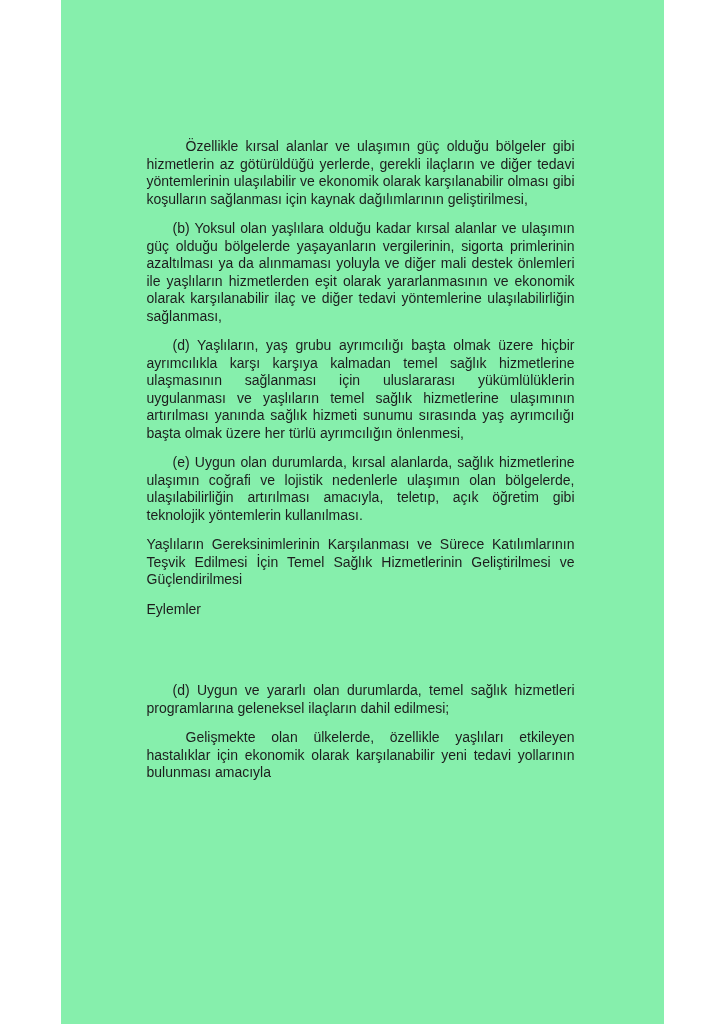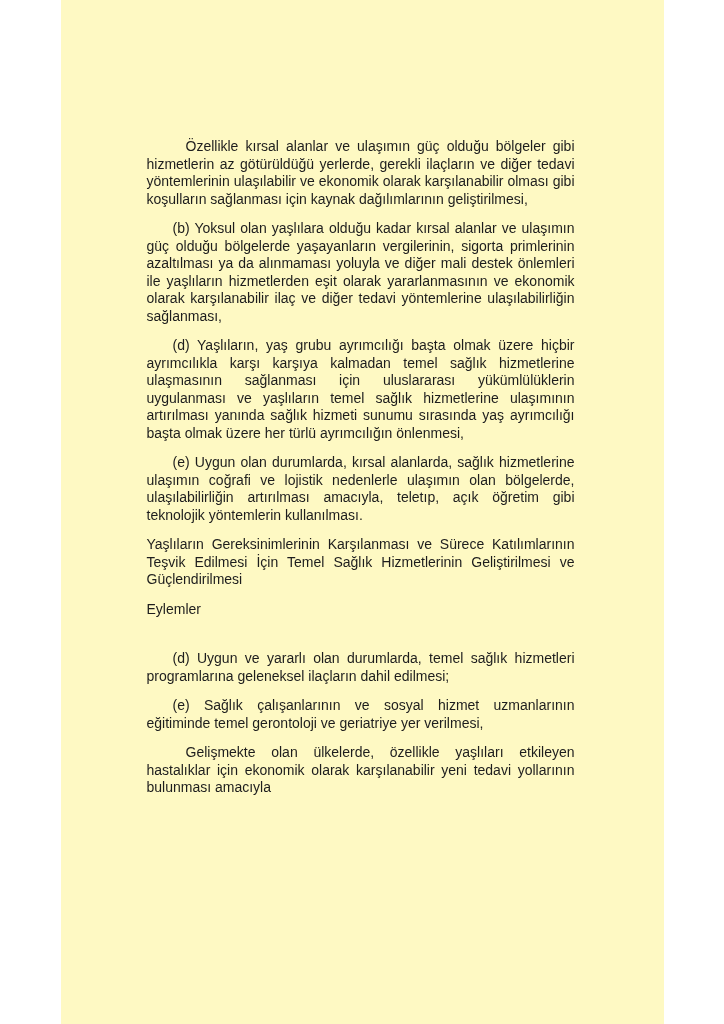--- a/index.html
+++ b/index.html
@@ -7,21 +7,21 @@
     padding: 0;
     background: #ffffff;
   }
   .page {
     position: relative;
     width: 603px;
     height: 1024px;
     margin: 0 auto;
     box-sizing: border-box;
     padding: 138px 89px 0 86px;
-    background: #fef9c3;
+    background: #86efac;
     color: #1d1d1d;
     font-family: "Liberation Sans", "DejaVu Sans", sans-serif;
     font-size: 14px;
     line-height: 17.5px;
     text-align: justify;
     overflow: hidden;
   }
   .para {
     margin: 12px 0 0 0;
   }
@@ -31,29 +31,28 @@
   .indent-lg { text-indent: 39px; }
   .indent-sm { text-indent: 26px; }
   .heading {
     margin: 12px 0 0 0;
     text-align: justify;
   }
   .heading.single-line {
     text-align: left;
   }
   .gap-before {
-    margin-top: 32px;
+    margin-top: 64px;
   }
 </style>
 </head>
 <body>
 
 <div class="page">
   <p class="para indent-lg">Özellikle kırsal alanlar ve ulaşımın güç olduğu bölgeler gibi hizmetlerin az götürüldüğü yerlerde, gerekli ilaçların ve diğer tedavi yöntemlerinin ulaşılabilir ve ekonomik olarak karşılanabilir olması gibi koşulların sağlanması için kaynak dağılımlarının geliştirilmesi,</p>
   <p class="para indent-sm">(b) Yoksul olan yaşlılara olduğu kadar kırsal alanlar ve ulaşımın güç olduğu bölgelerde yaşayanların vergilerinin, sigorta primlerinin azaltılması ya da alınmaması yoluyla ve diğer mali destek önlemleri ile yaşlıların hizmetlerden eşit olarak yararlanmasının ve ekonomik olarak karşılanabilir ilaç ve diğer tedavi yöntemlerine ulaşılabilirliğin sağlanması,</p>
   <p class="para indent-sm">(d) Yaşlıların, yaş grubu ayrımcılığı başta olmak üzere hiçbir ayrımcılıkla karşı karşıya kalmadan temel sağlık hizmetlerine ulaşmasının sağlanması için uluslararası yükümlülüklerin uygulanması ve yaşlıların temel sağlık hizmetlerine ulaşımının artırılması yanında sağlık hizmeti sunumu sırasında yaş ayrımcılığı başta olmak üzere her türlü ayrımcılığın önlenmesi,</p>
   <p class="para indent-sm">(e) Uygun olan durumlarda, kırsal alanlarda, sağlık hizmetlerine ulaşımın coğrafi ve lojistik nedenlerle ulaşımın olan bölgelerde, ulaşılabilirliğin artırılması amacıyla, teletıp, açık öğretim gibi teknolojik yöntemlerin kullanılması.</p>
   <p class="heading">Yaşlıların Gereksinimlerinin Karşılanması ve Sürece Katılımlarının Teşvik Edilmesi İçin Temel Sağlık Hizmetlerinin Geliştirilmesi ve Güçlendirilmesi</p>
   <p class="heading single-line">Eylemler</p>
   <p class="para indent-sm gap-before">(d) Uygun ve yararlı olan durumlarda, temel sağlık hizmetleri programlarına geleneksel ilaçların dahil edilmesi;</p>
-  <p class="para indent-sm">(e) Sağlık çalışanlarının ve sosyal hizmet uzmanlarının eğitiminde temel gerontoloji ve geriatriye yer verilmesi,</p>
   <p class="para indent-lg">Gelişmekte olan ülkelerde, özellikle yaşlıları etkileyen hastalıklar için ekonomik olarak karşılanabilir yeni tedavi yollarının bulunması amacıyla</p>
 </div>
 
 </body></html>

